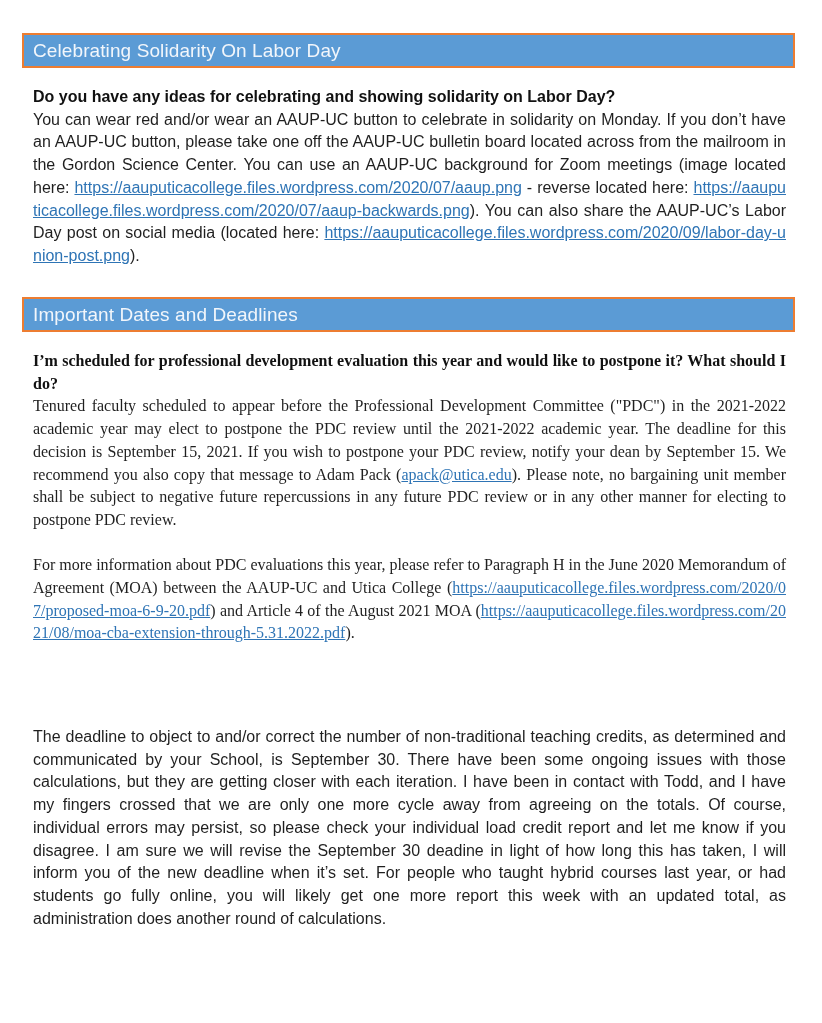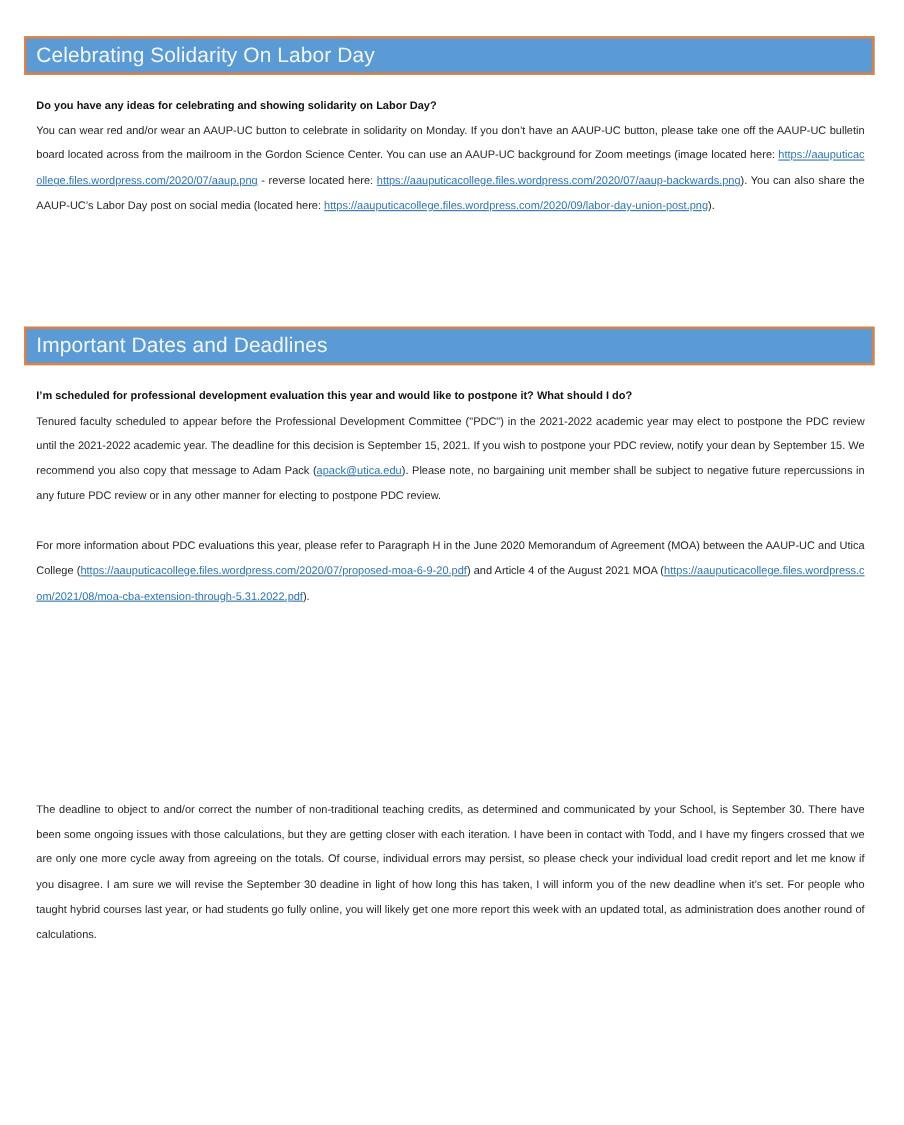--- a/index.html
+++ b/index.html
@@ -39,21 +39,21 @@
       line-height: 23px;
       color: #f2f6fb;
       font-weight: normal;
       letter-spacing: 0.1px;
       white-space: nowrap;
     }
     .block {
       position: absolute;
       left: 33px;
       width: 753px;
-      font-size: 10px;
+      font-size: 16px;
       line-height: 22.7px;
       text-align: justify;
     }
     .block p {
       margin: 0;
     }
     .q {
       font-weight: bold;
       color: #111111;
     }
@@ -83,21 +83,21 @@
 
   <div class="block" style="top:86px;">
     <p class="q">Do you have any ideas for celebrating and showing solidarity on Labor Day?</p>
     <p class="body-text"><span>You can wear red and/or wear an AAUP-UC button to celebrate in solidarity on Monday. If you don’t have an AAUP-UC button, please take one off the AAUP-UC bulletin board located across from the mailroom in the Gordon Science Center. You can use an AAUP-UC background for Zoom meetings (image located here: </span><a class="link">https://aauputicacollege.files.wordpress.com/2020/07/aaup.png</a><span> - reverse located here: </span><a class="link">https://aauputicacollege.files.wordpress.com/2020/07/aaup-backwards.png</a><span>). You can also share the AAUP-UC’s Labor Day post on social media (located here: </span><a class="link">https://aauputicacollege.files.wordpress.com/2020/09/labor-day-union-post.png</a><span>).</span></p>
   </div>
 
   <div class="section-bar" style="top:297px;text-decoration:underline;">
     <span class="bar-title">Important Dates and Deadlines</span>
   </div>
 
-  <div class="block" style="top:350px;">
+  <div class="block" style="top:350px;font-family:Liberation Serif, serif;">
     <p class="q">I’m scheduled for professional development evaluation this year and would like to postpone it? What should I do?</p>
     <p class="body-text"><span>Tenured faculty scheduled to appear before the Professional Development Committee ("PDC") in the 2021-2022 academic year may elect to postpone the PDC review until the 2021-2022 academic year. The deadline for this decision is September 15, 2021. If you wish to postpone your PDC review, notify your dean by September 15. We recommend you also copy that message to Adam Pack (</span><a class="link">apack@utica.edu</a><span>). Please note, no bargaining unit member shall be subject to negative future repercussions in any future PDC review or in any other manner for electing to postpone PDC review.</span></p>
     <div class="gap"></div>
     <p class="body-text"><span>For more information about PDC evaluations this year, please refer to Paragraph H in the June 2020 Memorandum of Agreement (MOA) between the AAUP-UC and Utica College (</span><a class="link">https://aauputicacollege.files.wordpress.com/2020/07/proposed-moa-6-9-20.pdf</a><span>) and Article 4 of the August 2021 MOA (</span><a class="link">https://aauputicacollege.files.wordpress.com/2021/08/moa-cba-extension-through-5.31.2022.pdf</a><span>).</span></p>
   </div>
 
   <div class="block" style="top:726px;">
     <p class="body-text"><span>The deadline to object to and/or correct the number of non-traditional teaching credits, as determined and communicated by your School, is September 30. There have been some ongoing issues with those calculations, but they are getting closer with each iteration. I have been in contact with Todd, and I have my fingers crossed that we are only one more cycle away from agreeing on the totals. Of course, individual errors may persist, so </span><span class="em">please check your individual load credit report and let me know if you disagree</span><span>. I am sure we will revise the September 30 deadine in light of how long this has taken, I will inform you of the new deadline when it’s set. For people who taught hybrid courses last year, or had students go fully online, you will likely get one more report this week with an updated total, as administration does another round of calculations.</span></p>
   </div>
 

